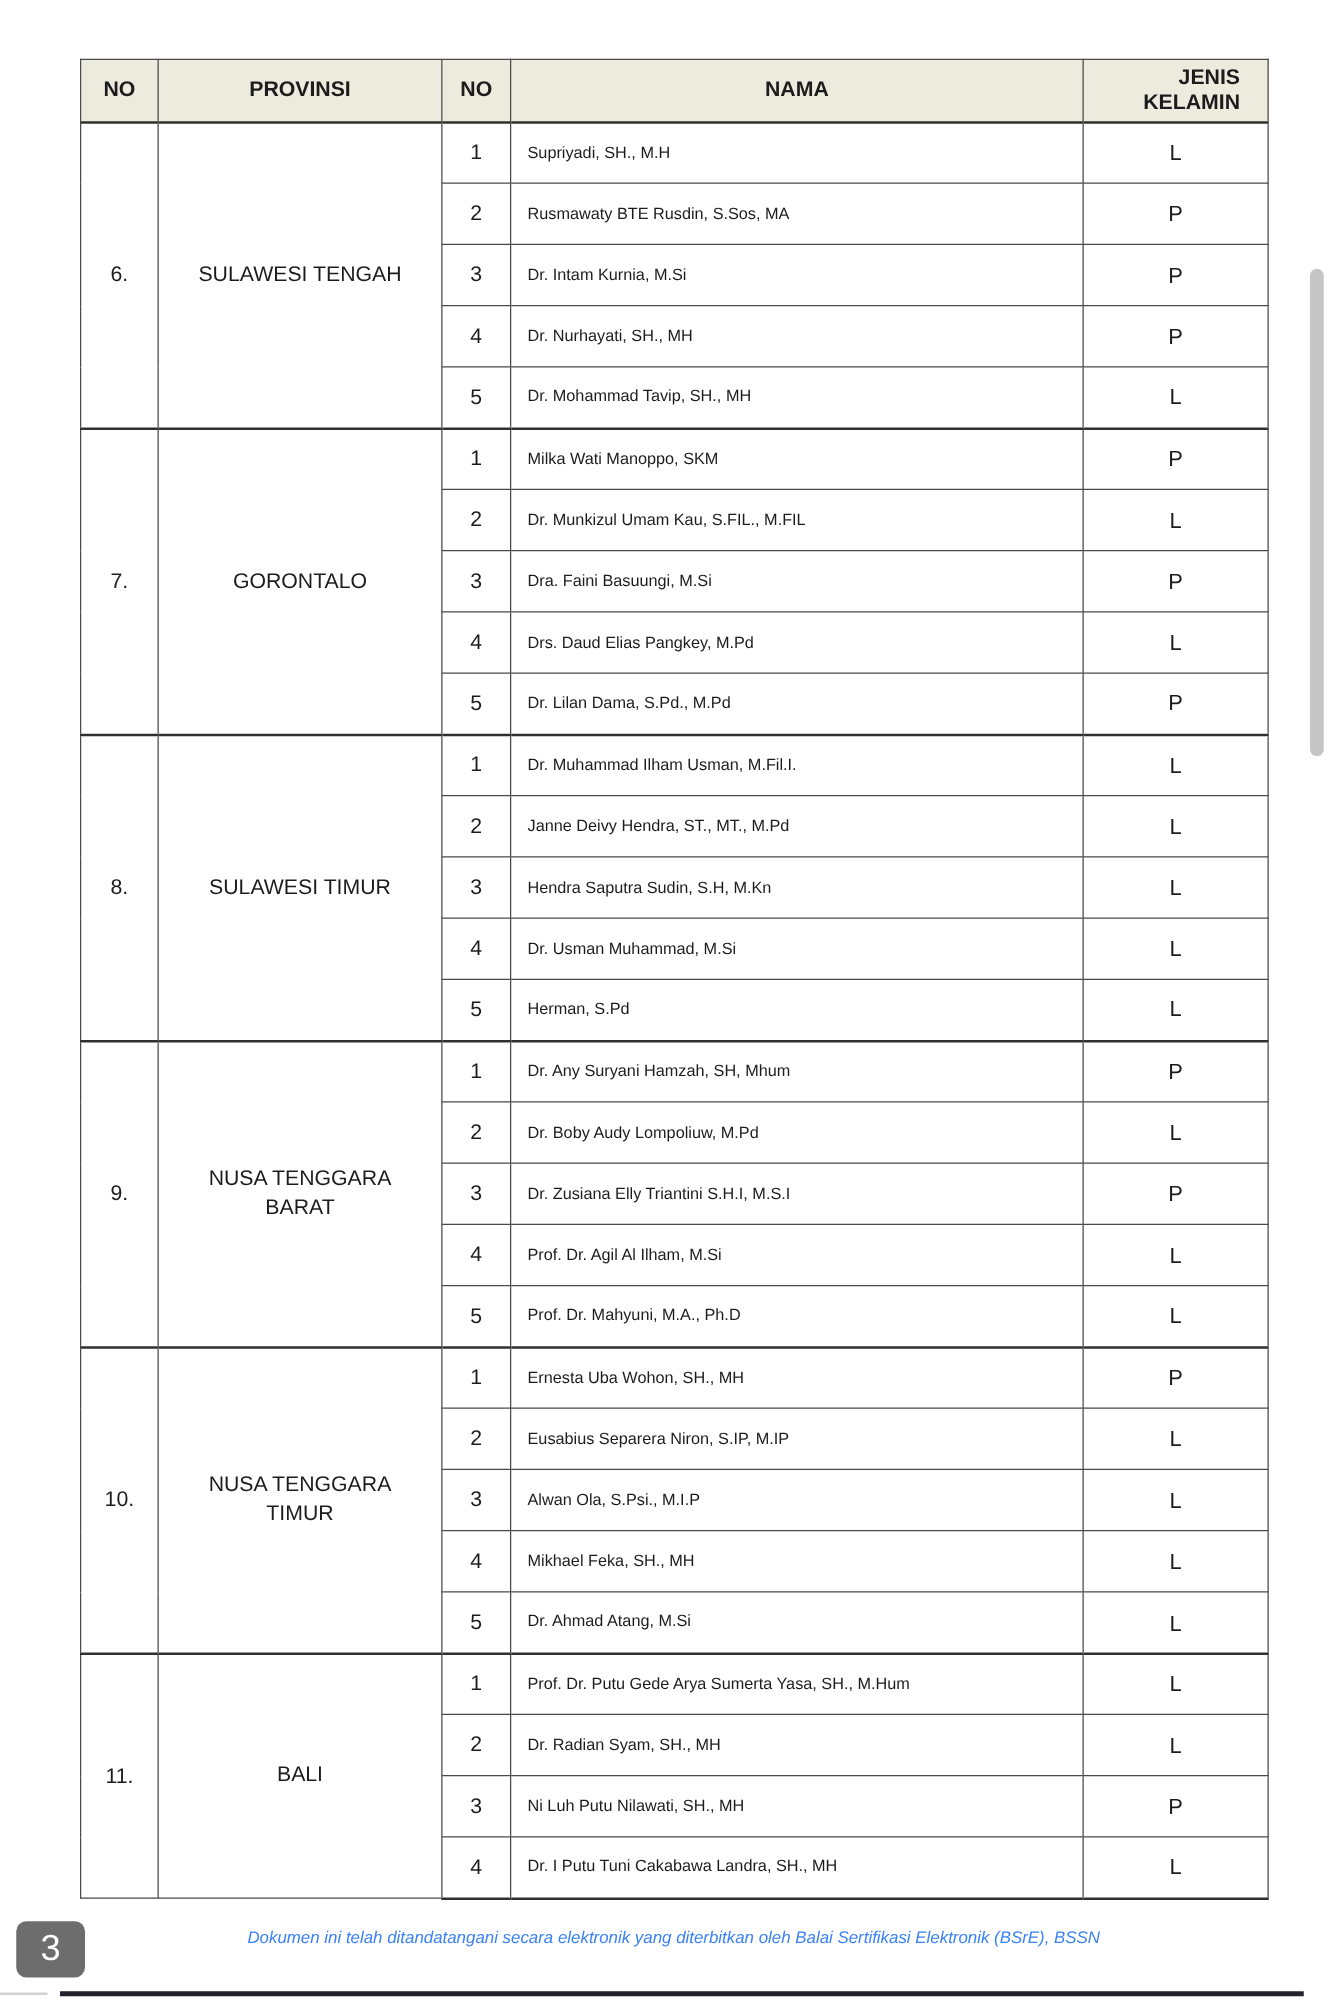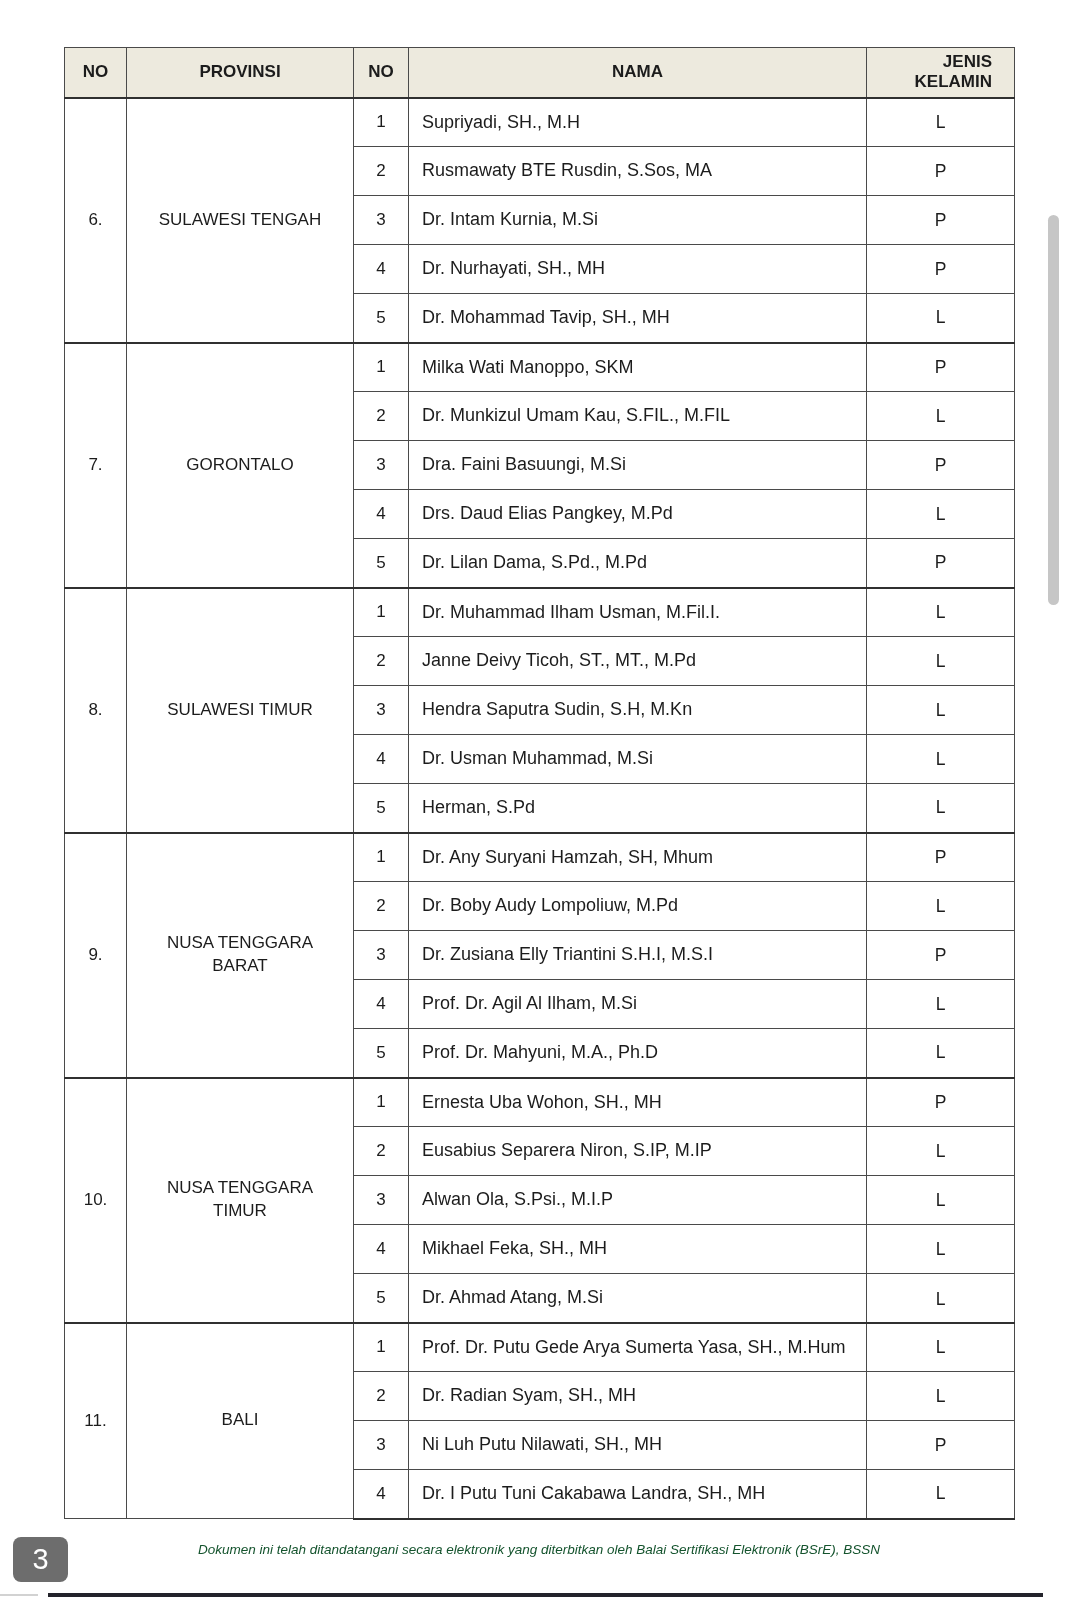--- a/index.html
+++ b/index.html
@@ -32,34 +32,34 @@
     text-align: center;
     line-height: 1.2;
     border-bottom: 2px solid #303030;
     border-top: 2px solid #303030;
   }
   th.col-jk { padding: 0 22px; text-align: right; }
   tbody td { height: 49px; font-size: 17.5px; background: #ffffff; }
   td.outer-no { text-align: center; font-size: 17px; }
   td.provinsi { text-align: center; font-size: 17px; padding: 0 22px; line-height: 1.35; }
   td.member-no { text-align: center; font-size: 17px; }
-  td.member-name { text-align: left; padding: 6px 12px 6px 13px; line-height: 1.3; font-size: 18px; }
+  td.member-name { text-align: left; padding: 6px 12px 6px 13px; line-height: 1.3; font-size: 13px; }
   td.member-jk { text-align: center; font-size: 17.5px; }
   td.valign-top { vertical-align: top; padding-top: 4px; }
   tr.section-start td { border-top: 2.5px solid #303030; }
   tr.table-end td { border-bottom: 2px solid #303030; }
 
   .footer-note {
     position: absolute;
     left: 64px; top: 1542px;
     width: 950px;
     text-align: center;
     font-style: italic;
     font-size: 13.5px;
-    color: #14532d;
+    color: #3b82f6;
   }
   .page-badge {
     position: absolute;
     left: 13px; top: 1537px;
     width: 55px; height: 45px;
     border-radius: 8px;
     display: flex; align-items: center; justify-content: center;
     color: #ffffff;
     font-size: 29px;
     font-weight: 500;
@@ -161,21 +161,21 @@
         </tr>
         <tr class="section-start">
           <td class="outer-no" rowspan="5">8.</td>
           <td class="provinsi" rowspan="5">SULAWESI TIMUR</td>
           <td class="member-no">1</td>
           <td class="member-name">Dr. Muhammad Ilham Usman, M.Fil.I.</td>
           <td class="member-jk">L</td>
         </tr>
         <tr>
           <td class="member-no">2</td>
-          <td class="member-name">Janne Deivy Ticoh, ST., MT., M.Pd</td>
+          <td class="member-name">Janne Deivy Hendra, ST., MT., M.Pd</td>
           <td class="member-jk">L</td>
         </tr>
         <tr>
           <td class="member-no">3</td>
           <td class="member-name">Hendra Saputra Sudin, S.H, M.Kn</td>
           <td class="member-jk">L</td>
         </tr>
         <tr>
           <td class="member-no">4</td>
           <td class="member-name">Dr. Usman Muhammad, M.Si</td>

